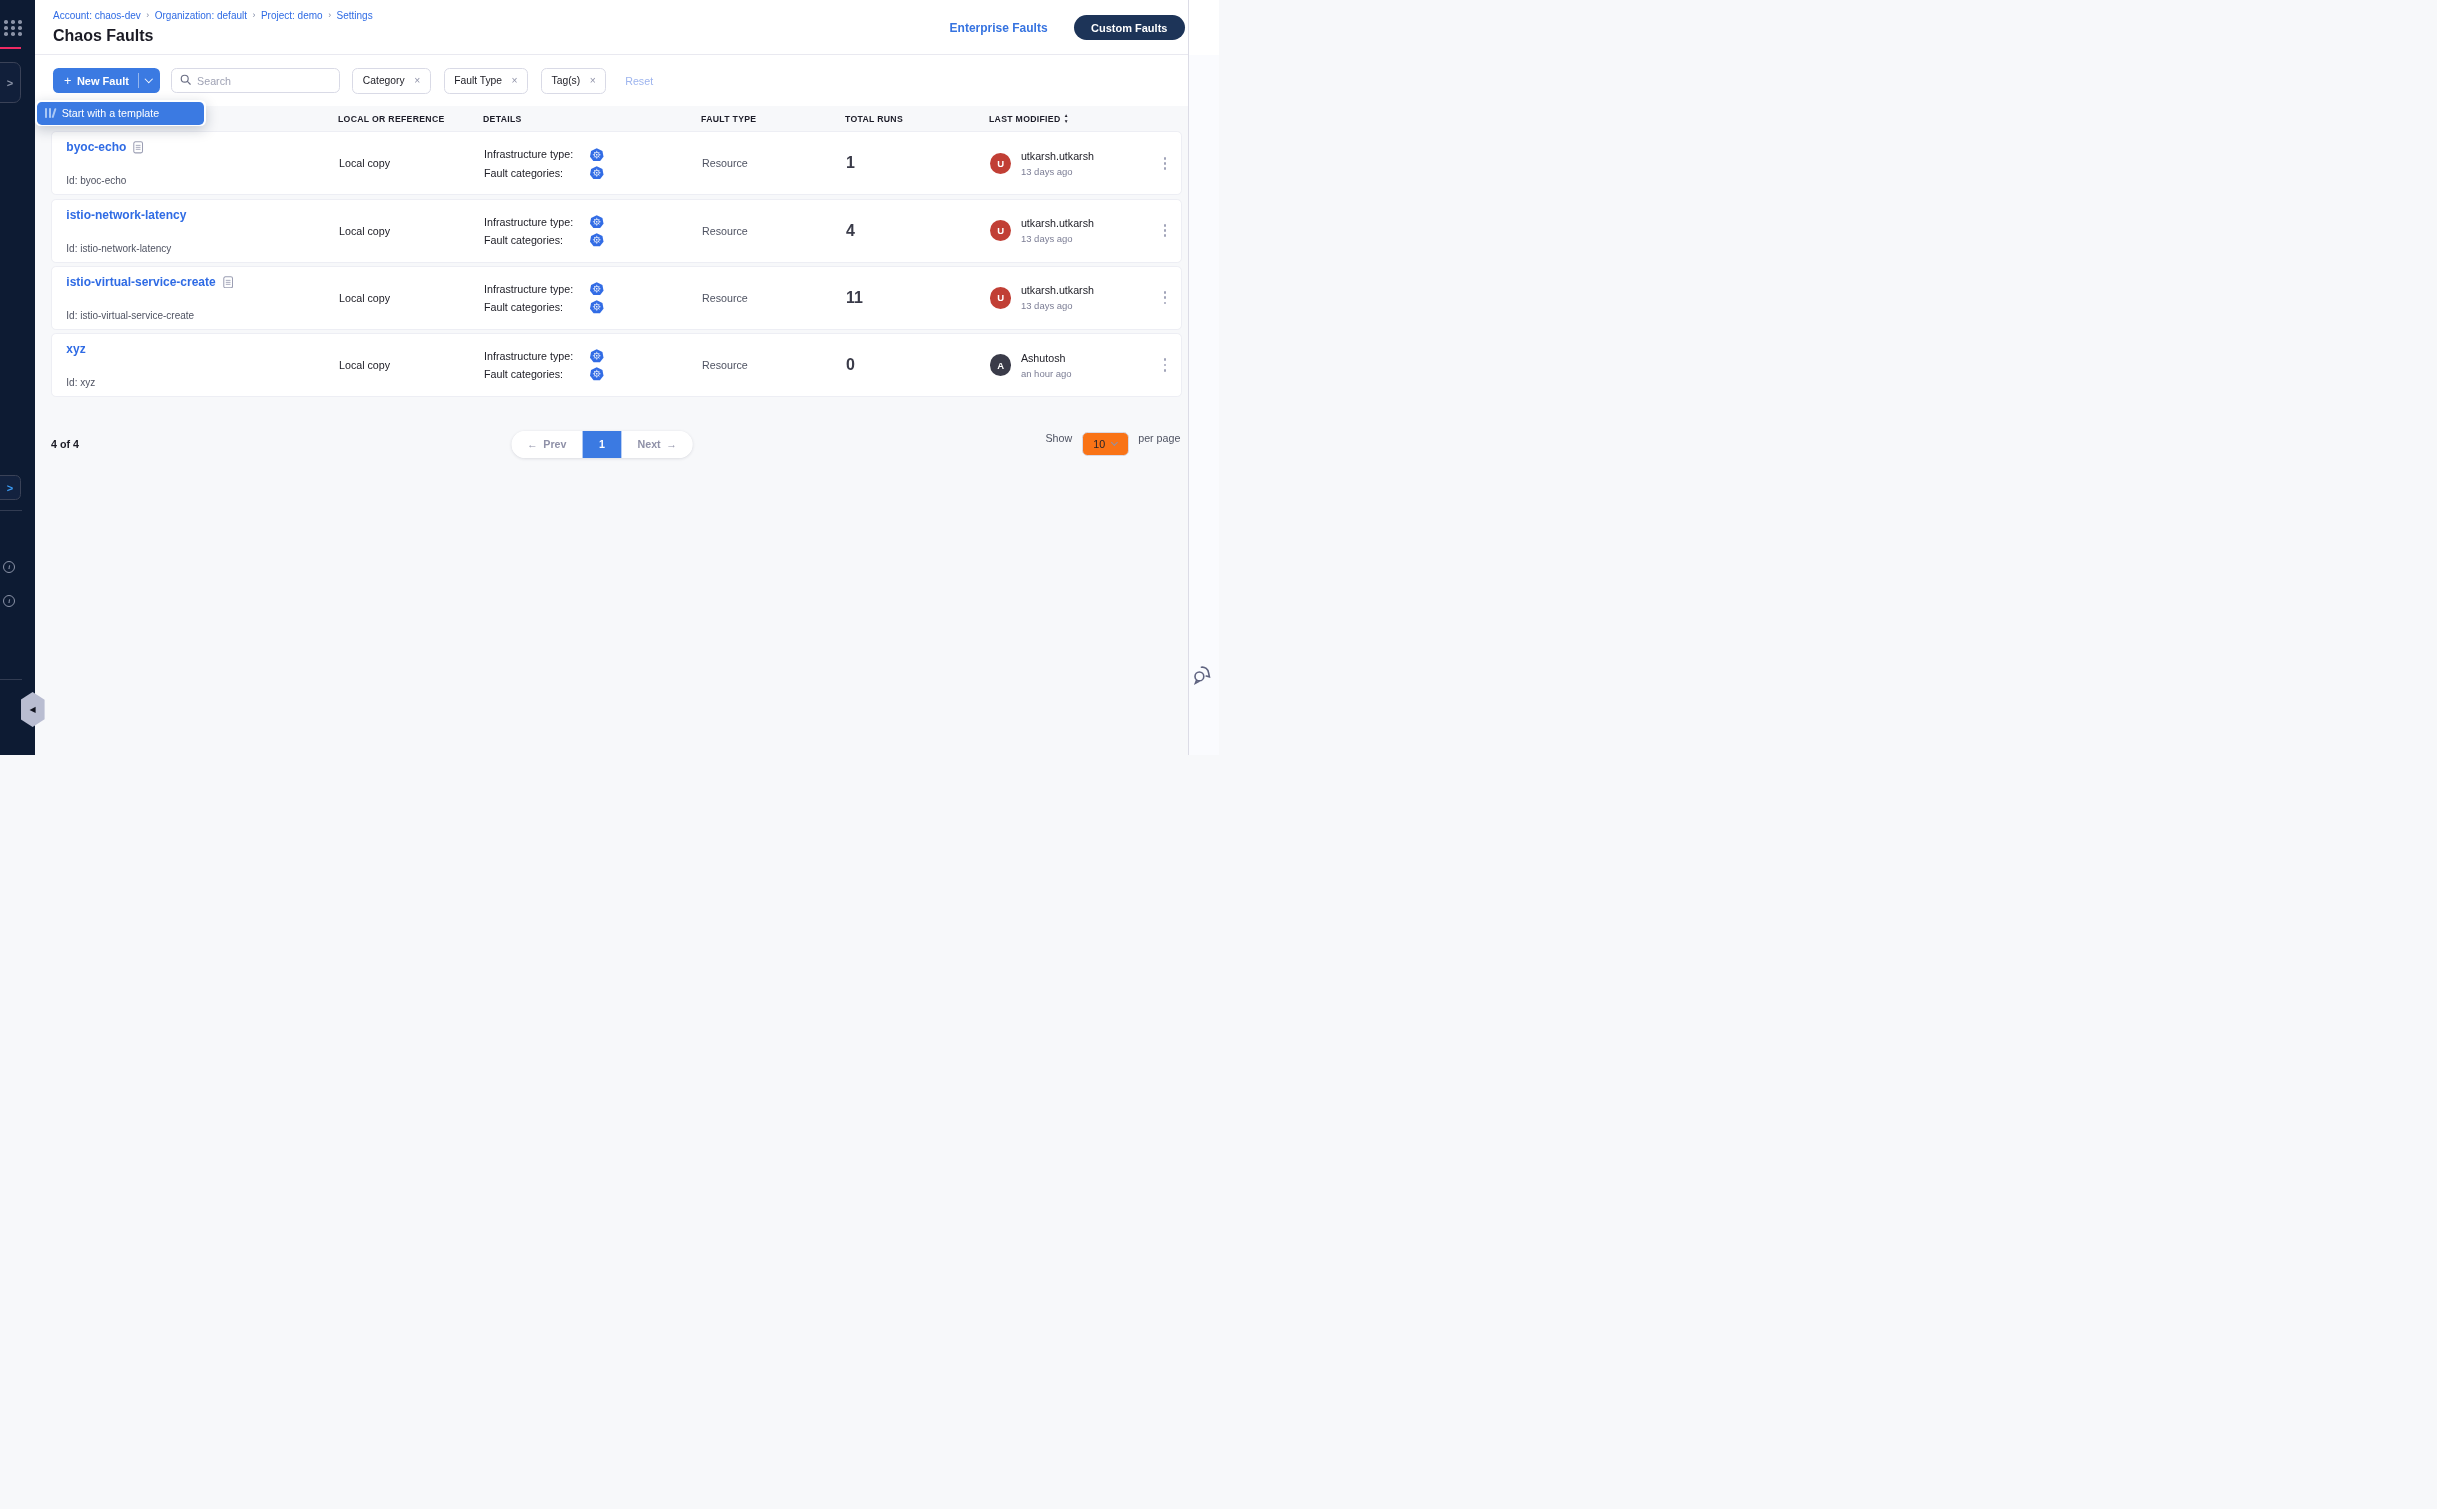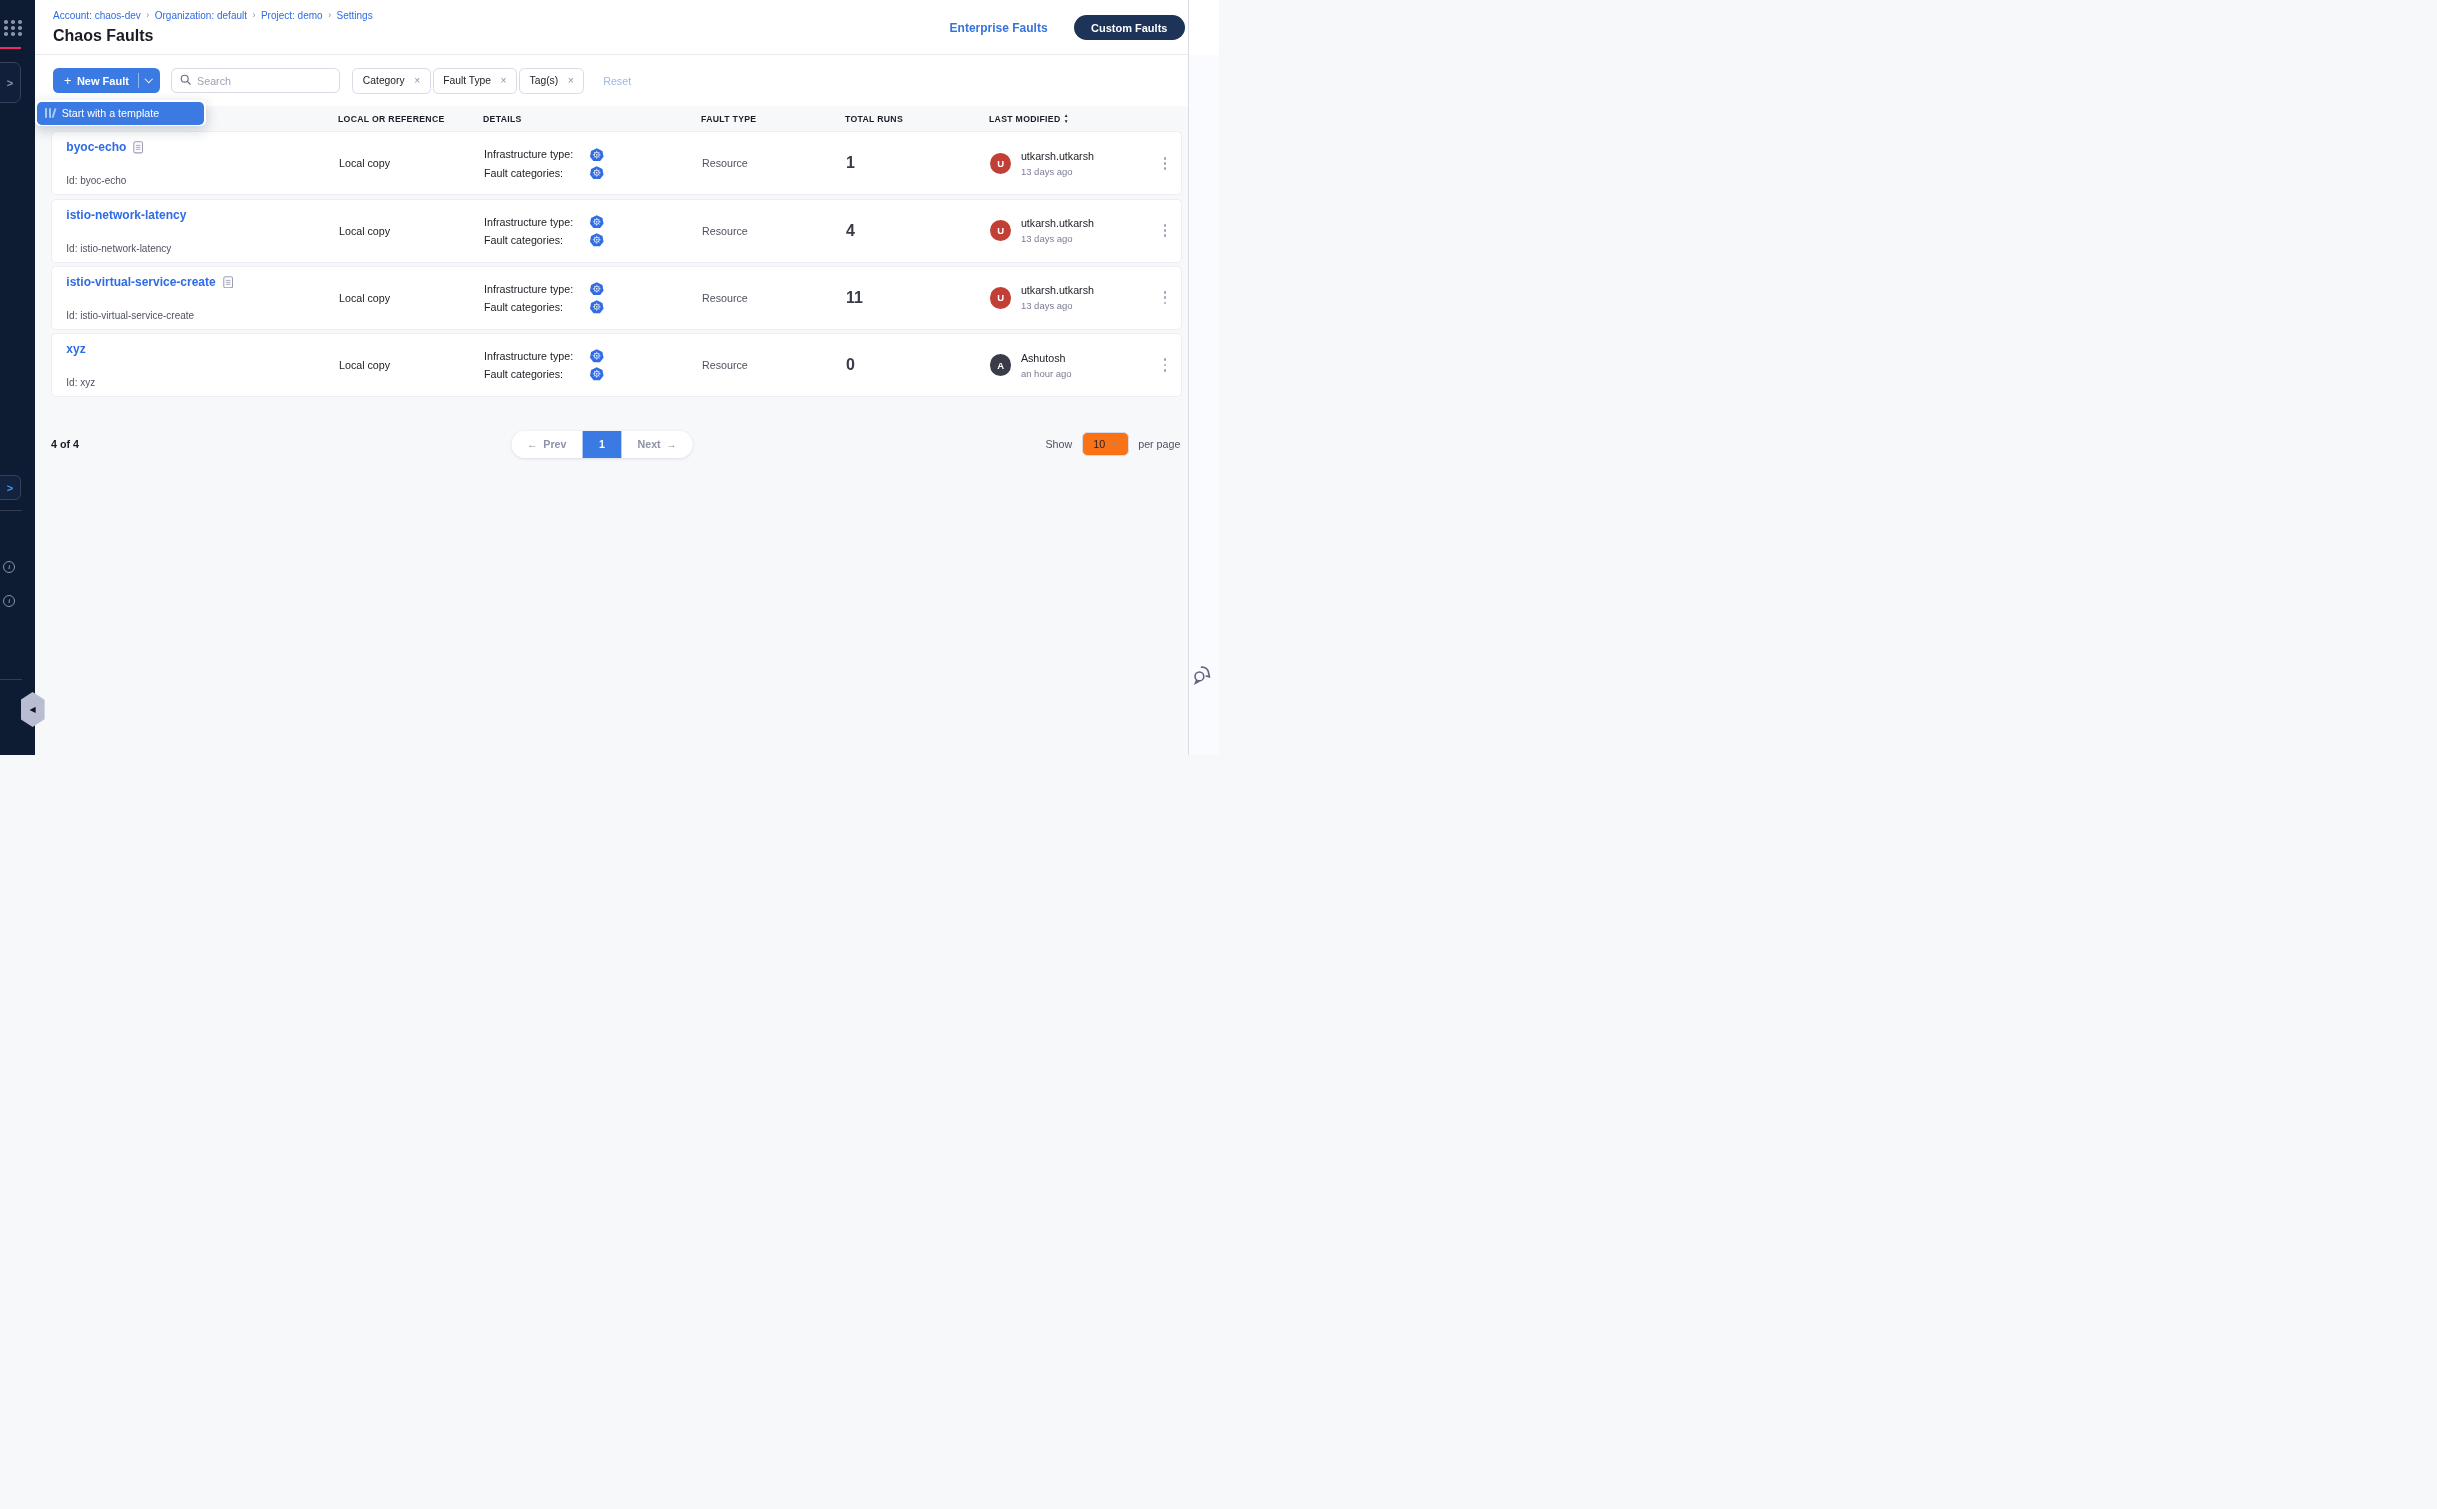--- a/index.html
+++ b/index.html
@@ -43,21 +43,21 @@
 
   
   .toolbar{background:#fff;height:51px;display:flex;align-items:center;padding-left:18px;gap:11px;flex:none;position:relative;z-index:6}
   .btn-new{height:25px;background:var(--accent);border:none;border-radius:5.5px;color:#fff;font-weight:bold;font-size:11px;display:flex;align-items:center;padding:0 8px 0 11px;cursor:pointer}
   .btn-new .plus{font-size:12.7px;font-weight:normal;margin-right:5.5px}
   .btn-new .split{width:0.8px;height:14.3px;background:rgba(255,255,255,.45);margin:0 7.1px 0 9.5px}
   .chev-down{width:5.5px;height:5.5px;border-right:1.4px solid currentColor;border-bottom:1.4px solid currentColor;transform:rotate(45deg);display:inline-block;margin-top:-3.2px}
   .search-box{width:169px;height:25px;background:#fff;border:0.8px solid var(--border);border-radius:5.5px;display:flex;align-items:center;padding:0 8px;gap:6.3px}
   .search-box input{border:none;outline:none;font-size:10.7px;width:100%;color:var(--text);background:transparent}
   .search-box input::placeholder{color:#9fa2b4}
-  .chips{display:flex;gap:2px;margin-left:1.6px}
+  .chips{display:flex;gap:13px;margin-left:1.6px}
   .chip{height:26px;background:#fff;border:0.8px solid var(--border);border-radius:5.5px;display:flex;align-items:center;gap:9.5px;padding:0 9.5px;font-size:10.3px;color:var(--text);cursor:pointer}
   .chip .x{color:#8f92a8;font-size:10.3px}
   .reset-link{color:#9db4ee;font-size:10.7px;margin-left:8px;text-decoration:none}
   .tpl-dropdown{position:absolute;left:0;top:45px;width:171px;background:#fff;border-radius:5.5px;box-shadow:0 4px 12.7px rgba(20,30,60,.22);padding:1.6px;z-index:9}
   .tpl-item{background:var(--accent);border-radius:4.8px;color:#fff;font-size:10.7px;display:flex;align-items:center;gap:7.1px;padding:5.5px 8px;cursor:pointer}
   .tpl-icon{display:flex;gap:2px;align-items:center}
   .tpl-icon i{display:block;width:2px;height:10.3px;background:#a9c8f5;border-radius:0.8px}
   .tpl-icon i:last-child{transform:rotate(18deg)}
 
   
@@ -101,21 +101,21 @@
   .modago{font-size:9.5px;color:#7c7e95;margin-top:4px}
   .kebab{display:flex;flex-direction:column;gap:2.4px;align-items:center;cursor:pointer;padding:3.2px}
   .kebab i{width:2.8px;height:2.8px;border-radius:50%;background:#a0a3b8;display:block}
 
   
   .pager-row{display:flex;align-items:center;margin:35px 0 0 16px;width:1131px;position:relative}
   .pg-summary{font-size:10.7px;font-weight:bold;color:#1b1b25}
   .pager{position:absolute;left:50%;transform:translateX(-58%);display:flex;align-items:stretch;background:#fff;border-radius:14.3px;overflow:hidden;box-shadow:0 0.8px 3.2px rgba(25,30,60,.14);height:27px}
   .pg-btn{display:flex;align-items:center;gap:5.5px;color:#8f91a8;font-size:10.7px;font-weight:bold;padding:0 16px;background:#fff;border:none;cursor:pointer}
   .pg-cur{width:39px;background:var(--accent);color:#fff;font-size:10.7px;font-weight:bold;display:flex;align-items:center;justify-content:center}
-  .perpage{margin-left:auto;display:flex;align-items:center;gap:9.5px;color:var(--muted);font-size:10.7px;margin-right:1.6px}
+  .perpage{margin-left:auto;display:flex;gap:9.5px;color:var(--muted);font-size:10.7px;margin-right:1.6px}
   .size-select{height:24px;width:47px;background:#f97316;border:0.8px solid var(--border);border-radius:5.5px;display:flex;align-items:center;justify-content:center;gap:7.1px;font-size:10.7px;color:var(--text);cursor:pointer}
   .size-select .chev-down{border-color:#8f92a8;width:4.8px;height:4.8px}
 </style>
 </head>
 <body>
 
 <div class="rail">
   <div class="apps-grid">
     <i></i>
       <i></i>

